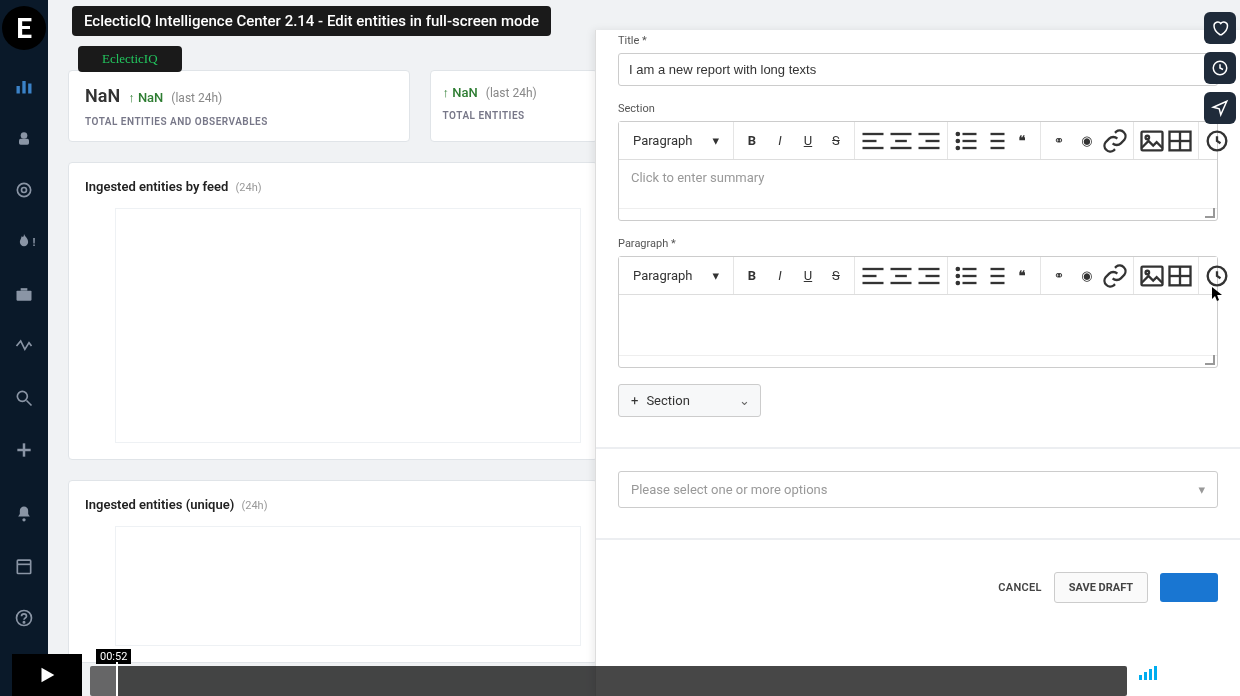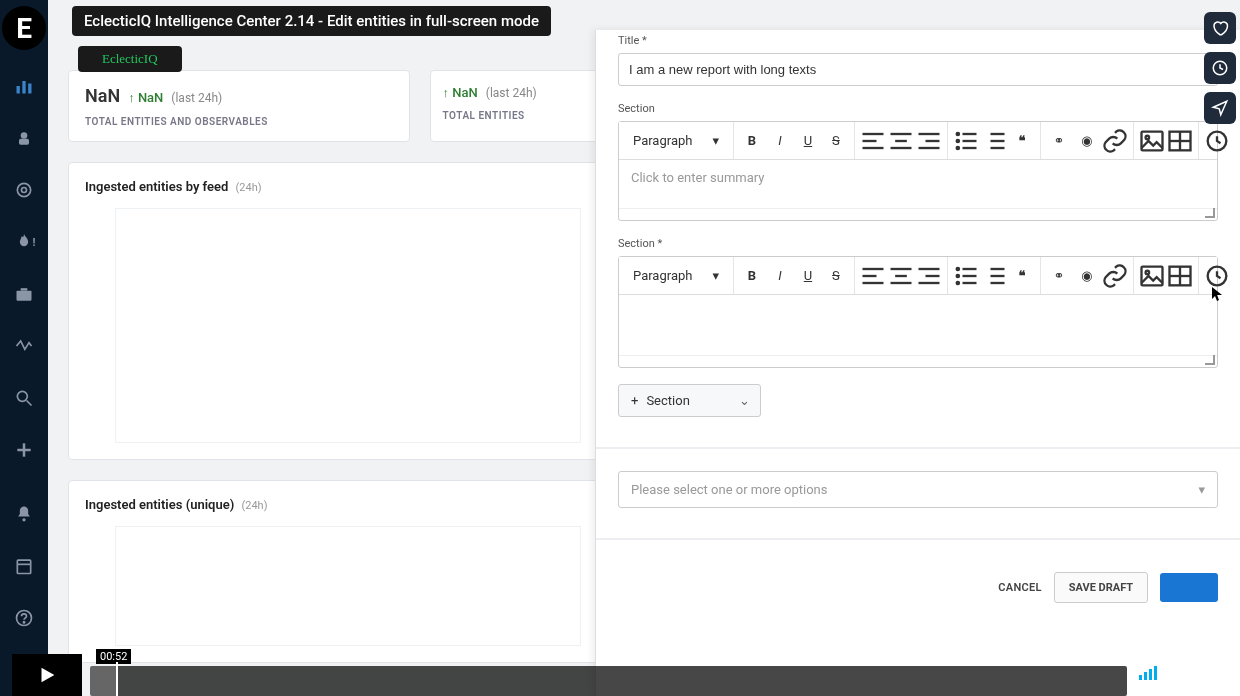--- a/index.html
+++ b/index.html
@@ -607,21 +607,21 @@
           <div class="rte-btn">▾</div>
         </div>
 
       </div>
       <div class="rte-body">Click to enter summary</div>
       <div class="rte-resize"></div>
     </div>
   </div>
 
   <div class="form-section">
-    <label class="field-label">Section *</label>
+    <label class="field-label">Paragraph *</label>
     <div class="rte-container">
       <div class="rte-toolbar">
         <div class="rte-group">
             <div class="rte-select">
               <span>Paragraph</span>
               <span>▾</span>
             </div>
           </div>
         <div class="rte-group">
           <div class="rte-btn">

